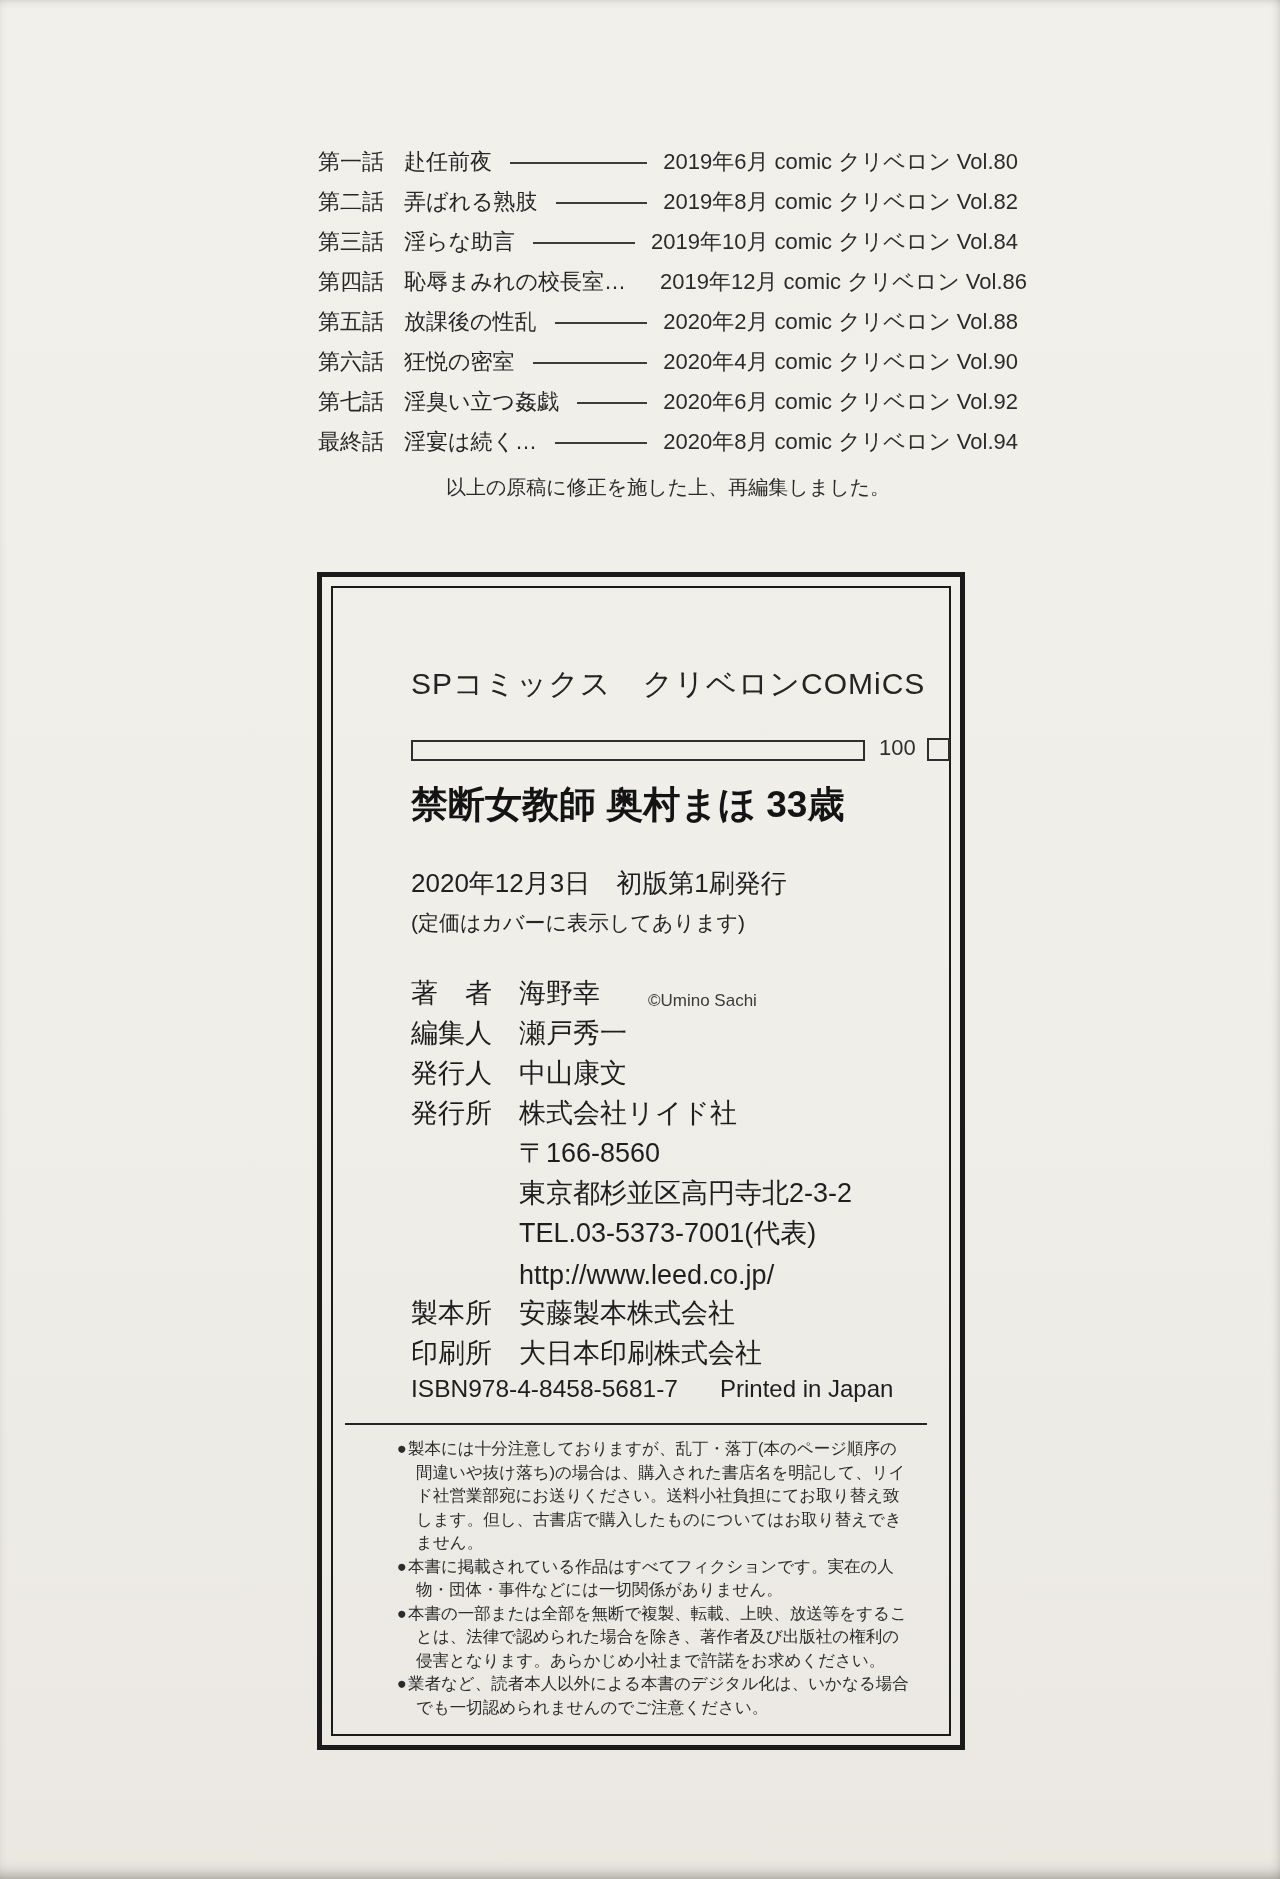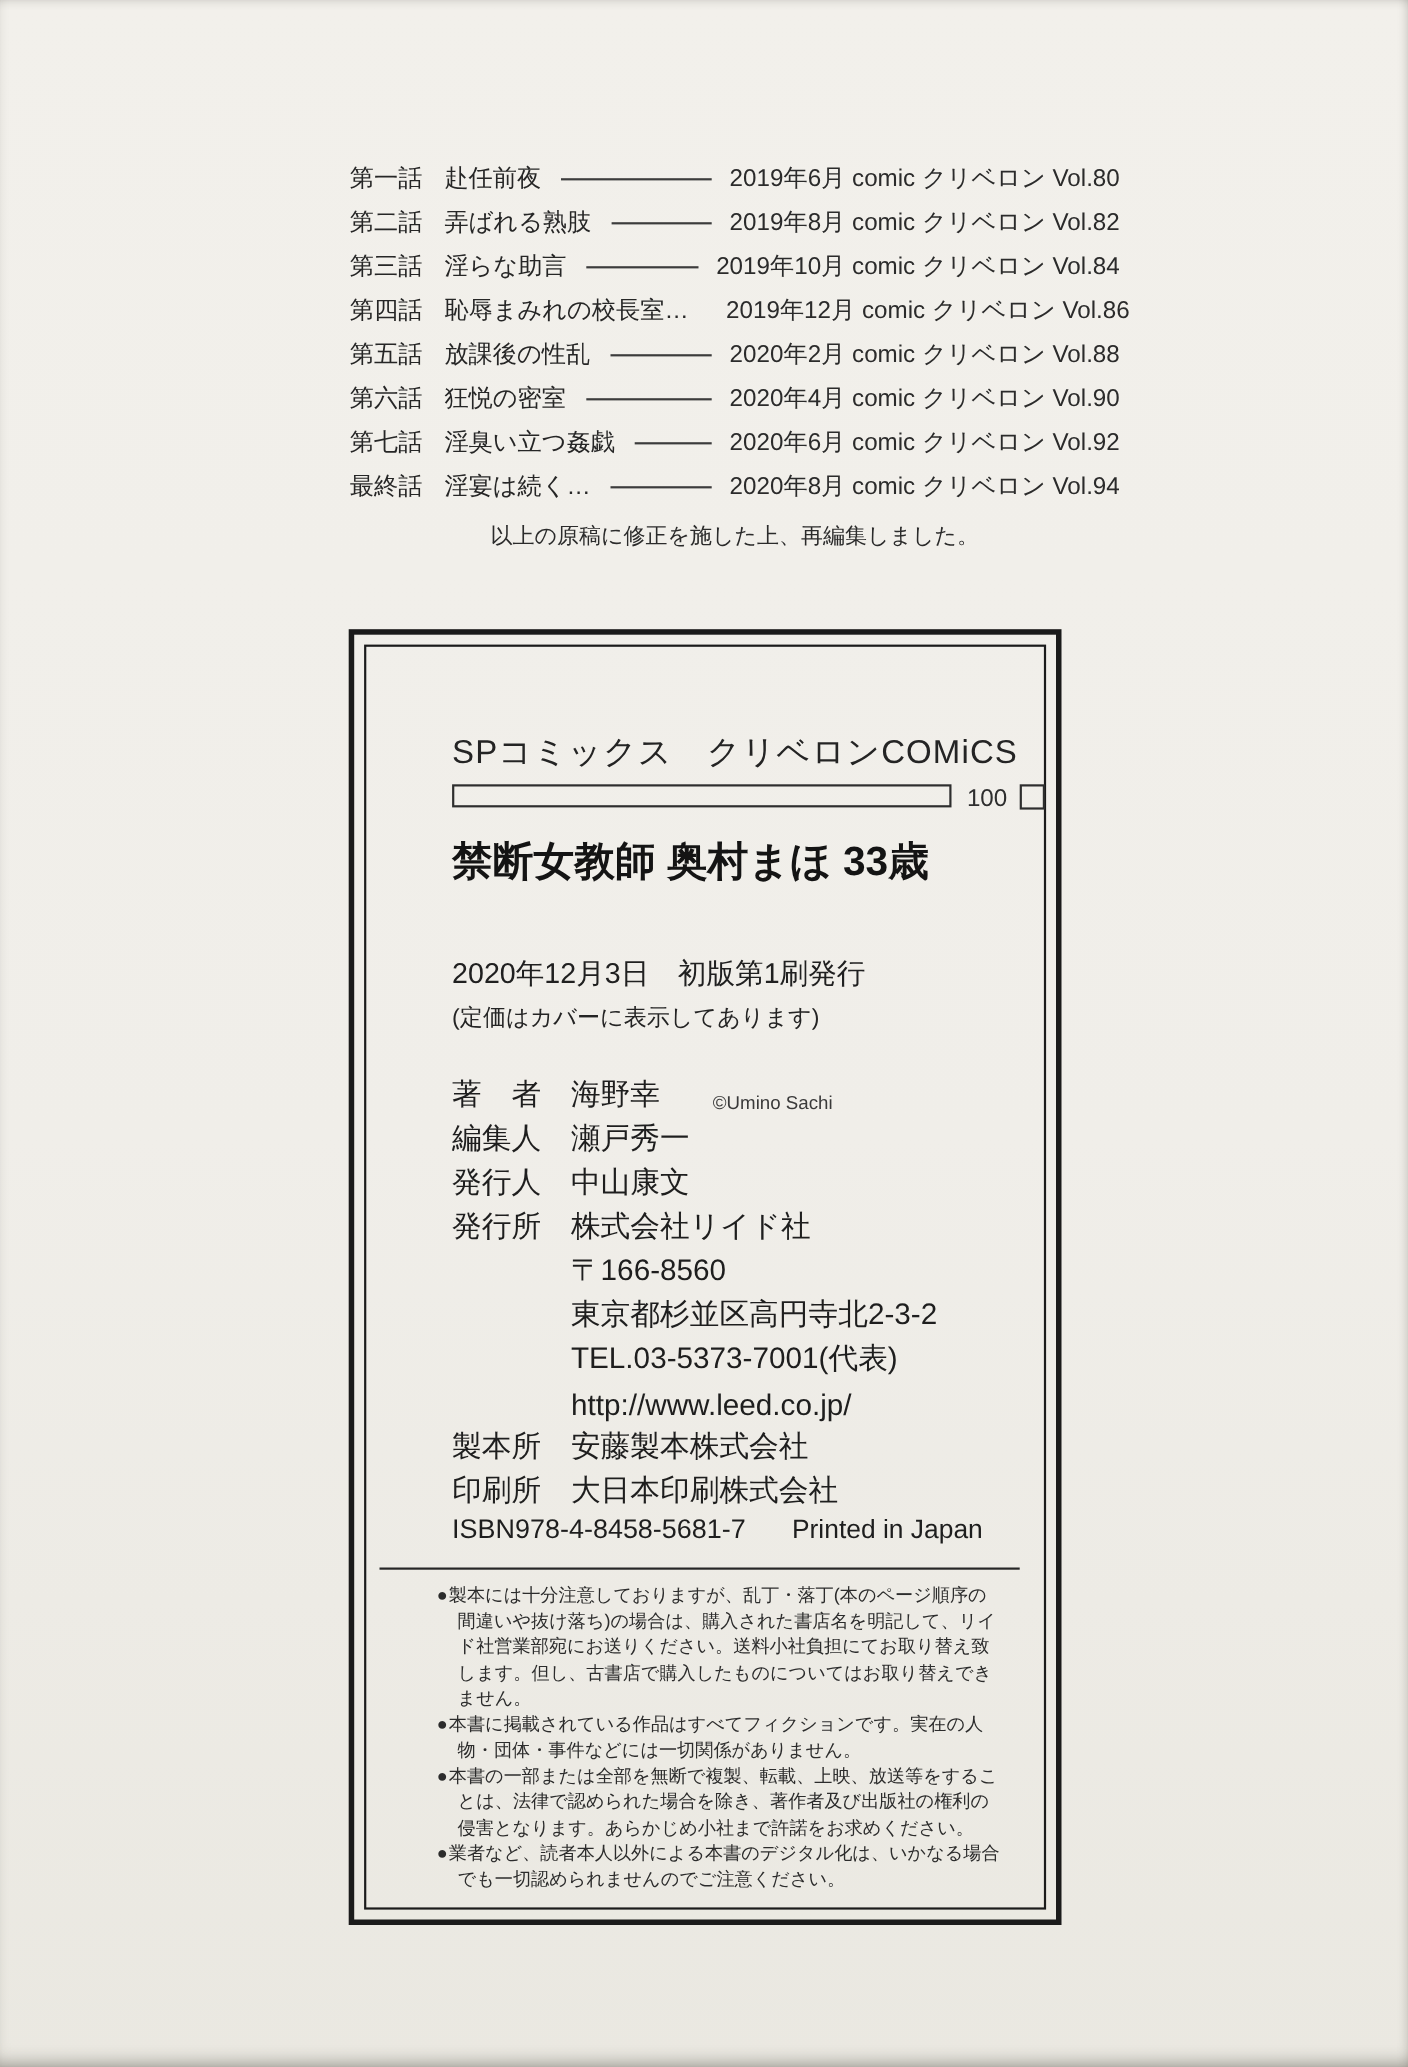--- a/index.html
+++ b/index.html
@@ -37,29 +37,29 @@
     position:absolute;left:317px;top:572px;width:648px;height:1178px;
     border:5px solid #1b1b1b;padding:9px;box-sizing:border-box;
     background:transparent;
   }
   .colophon-inner{
     border:2px solid #1b1b1b;width:100%;height:100%;box-sizing:border-box;
     padding:76px 18px 0 20px;
   }
   .cb{margin-left:58px;}
   .series-label{font-size:30px;letter-spacing:1px;color:#242424;}
-  .bar-row{display:flex;align-items:flex-start;margin-top:8px;}
+  .bar-row{display:flex;align-items:flex-end;margin-top:30px;}
   .code-bar{width:450px;height:17px;border:2px solid #2e2e2e;background:transparent;flex:none;}
   .bar-number{font-size:22px;margin-left:14px;color:#2e2e2e;}
   .square-box{width:19px;height:19px;border:2px solid #2e2e2e;margin-left:11px;flex:none;}
   .book-title{
     margin-top:19px;
     font-size:37px;font-weight:900;letter-spacing:0px;color:#141414;
   }
-  .edition-line{margin-top:60px;font-size:26px;color:#202020;}
+  .edition-line{margin-top:36px;font-size:26px;color:#202020;}
   .price-note{margin-top:8px;font-size:21px;color:#242424;}
 
   .credits{margin-top:34px;}
   .credit-row{display:flex;align-items:flex-end;height:40px;font-size:27px;color:#1e1e1e;}
   .credit-label{flex:none;width:82px;margin-right:26px;}
   .credit-value{flex:none;}
   .credit-extra{font-size:17px;margin-left:48px;color:#3a3a3a;}
 
   .isbn-row{display:flex;align-items:baseline;margin-top:4px;font-size:24.5px;color:#1e1e1e;}
   .printed-note{margin-left:42px;font-size:24px;}

